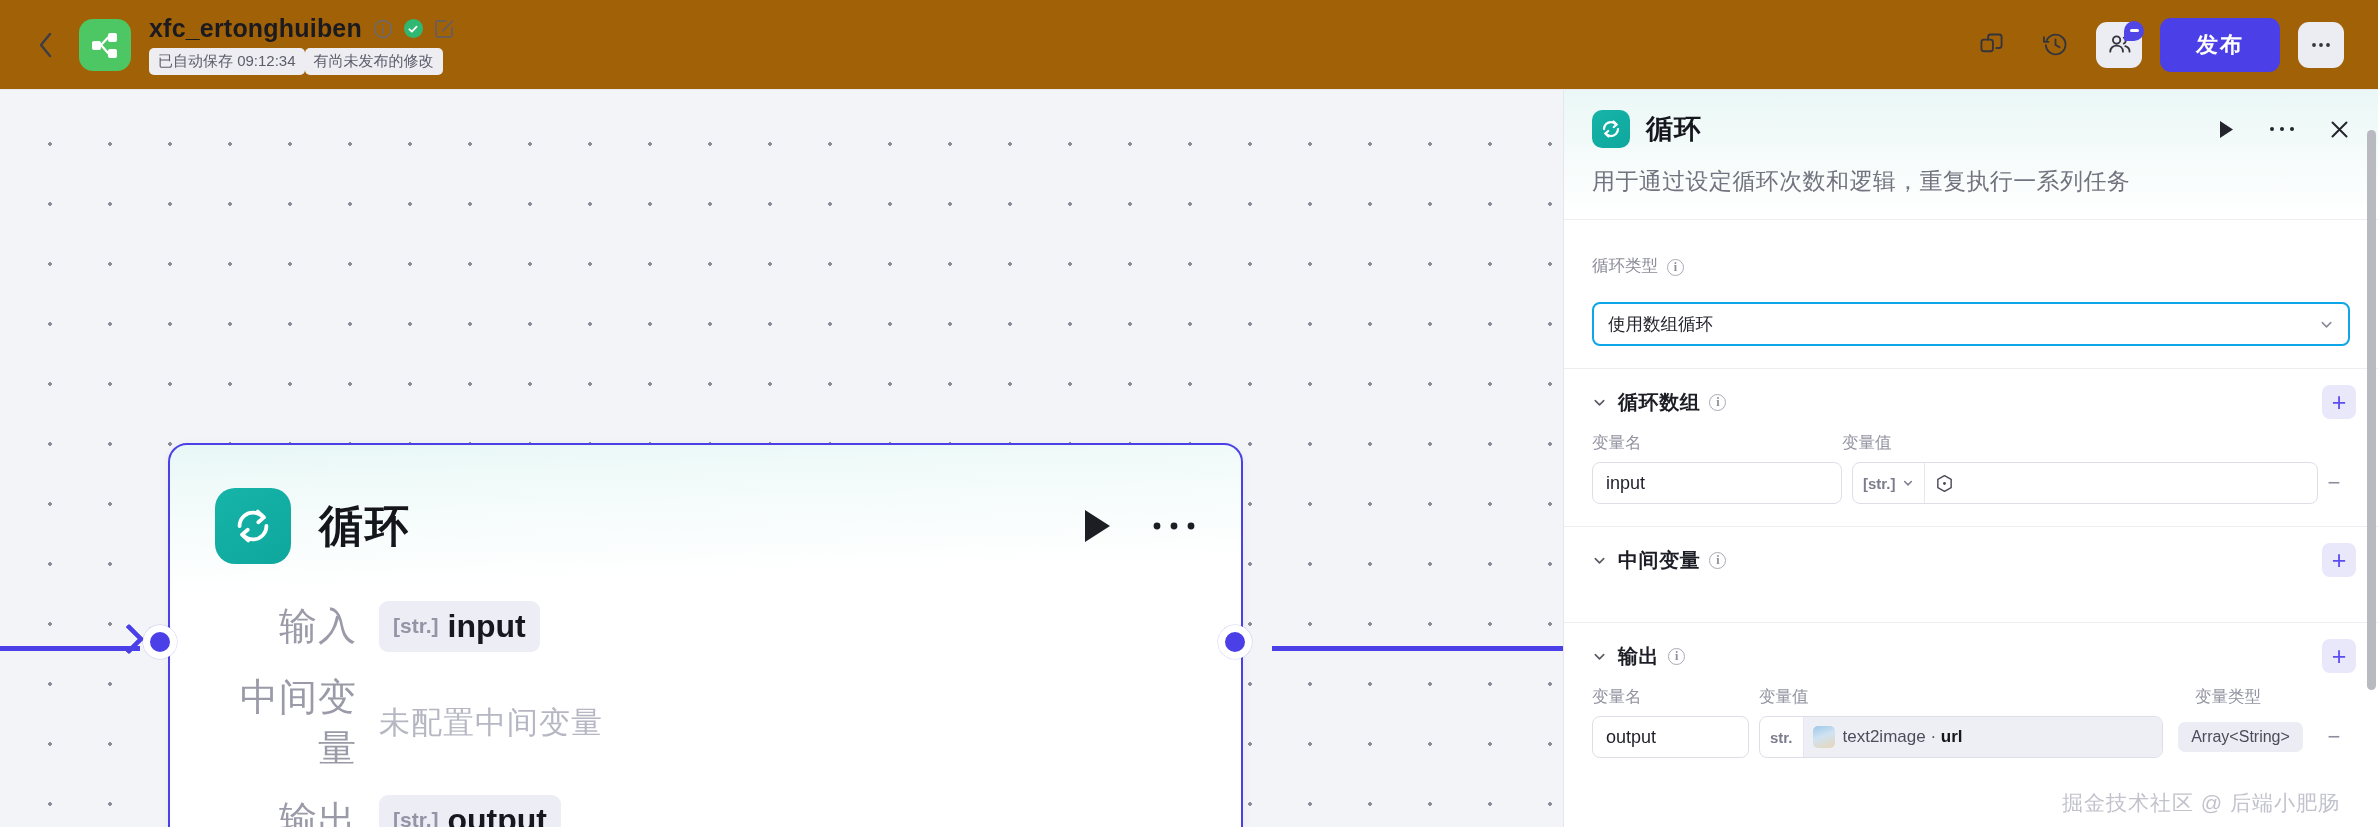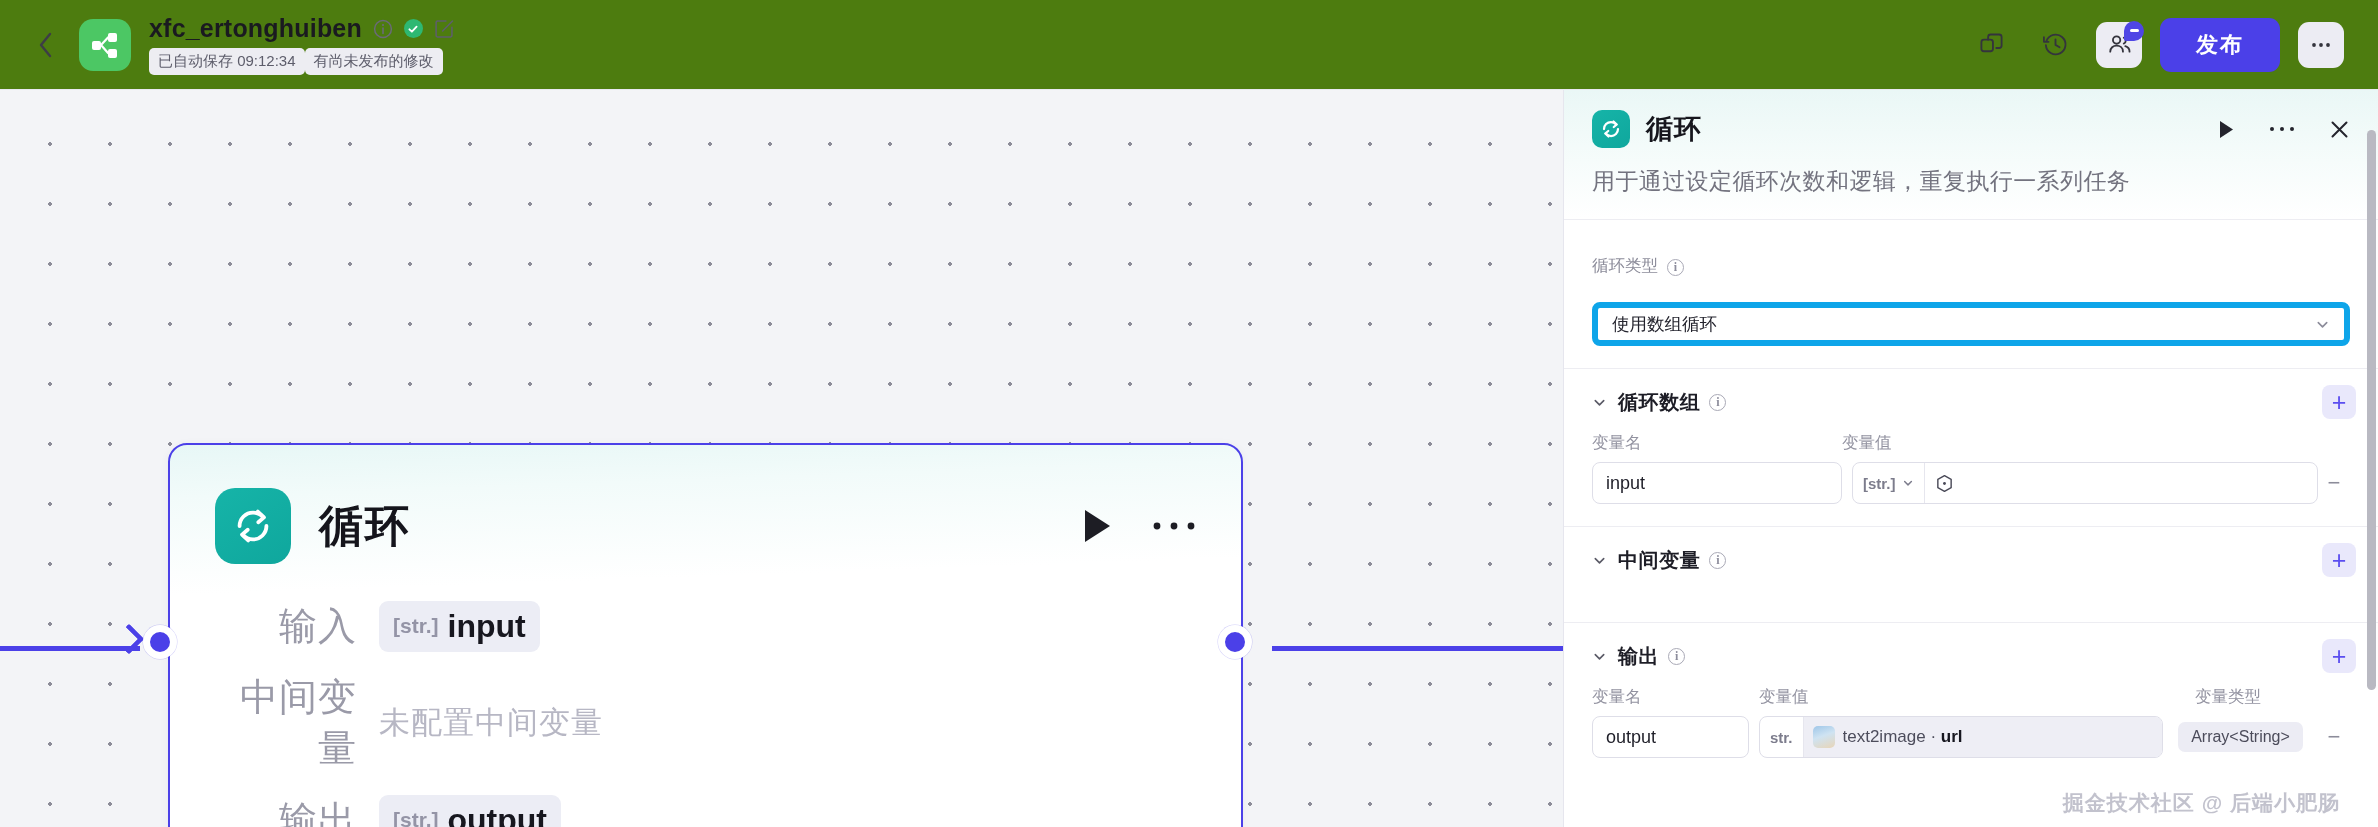--- a/index.html
+++ b/index.html
@@ -8,21 +8,21 @@
     font-family: "Liberation Sans", "DejaVu Sans", sans-serif;
     background: #f4f5f9;
     overflow: hidden;
   }
   .app { position: relative; width: 2378px; height: 827px; }
 
   
   .header {
     position: absolute; top: 0; left: 0;
     width: 2378px; height: 90px;
-    background: #4d7c0f;
+    background: #a16207;
     border-bottom: 1px solid #e9e9f0;
     display: flex; align-items: center;
     padding: 0 34px 0 28px;
     z-index: 30;
   }
   .back-btn {
     width: 34px; height: 34px;
     display: flex; align-items: center; justify-content: center;
     color: #3d3d46; cursor: pointer; flex: 0 0 auto;
   }
@@ -164,21 +164,21 @@
   }
   .add-btn {
     position: absolute; right: 22px; top: 16px;
     width: 34px; height: 34px; border-radius: 8px;
     background: #e9e8fb; color: #5b4ef0;
     display: flex; align-items: center; justify-content: center;
     font-size: 25px; cursor: pointer; line-height: 1;
   }
   .field-label { color: #8c8c9a; font-size: 16.5px; margin: 15px 0 8px 0; }
   .select {
-    height: 44px; border: 6px solid #0ea5e9; border-radius: 8px;
+    height: 44px; border: 2px solid #0ea5e9; border-radius: 8px;
     display: flex; align-items: center; padding: 0 14px;
     color: #23232d; font-size: 17.5px; cursor: pointer; background: #fff; margin-top: 25px;
   }
   .select .sel-val { flex: 1 1 auto; }
   .select .sel-caret { color: #8c8c9a; display: flex; align-items: center; }
 
   .var-head { display: flex; margin-top: 16px; }
   .var-head span { color: #9292a0; font-size: 16.5px; }
   .var-row { display: flex; align-items: center; margin-top: 8px; gap: 0; }
   .txt-input {
@@ -215,21 +215,21 @@
   }
   .minus-btn {
     width: 32px; flex: 0 0 auto; display: flex; align-items: center; justify-content: center;
     color: #8c8c9a; font-size: 22px; cursor: pointer; line-height: 1;
   }
   .empty-gap { height: 26px; }
 
   .watermark {
     position: absolute; right: 38px; bottom: 10px;
     color: #c2c2cd; font-size: 21px; letter-spacing: 1px;
-    white-space: nowrap; pointer-events: none; font-weight: bold;
+    white-space: nowrap; pointer-events: none;
   }
   .scrollbar {
     position: absolute; right: 2px; top: 40px;
     width: 9px; height: 560px; border-radius: 5px;
     background: #b9b9c2;
   }
 </style>
 </head>
 <body>
 

